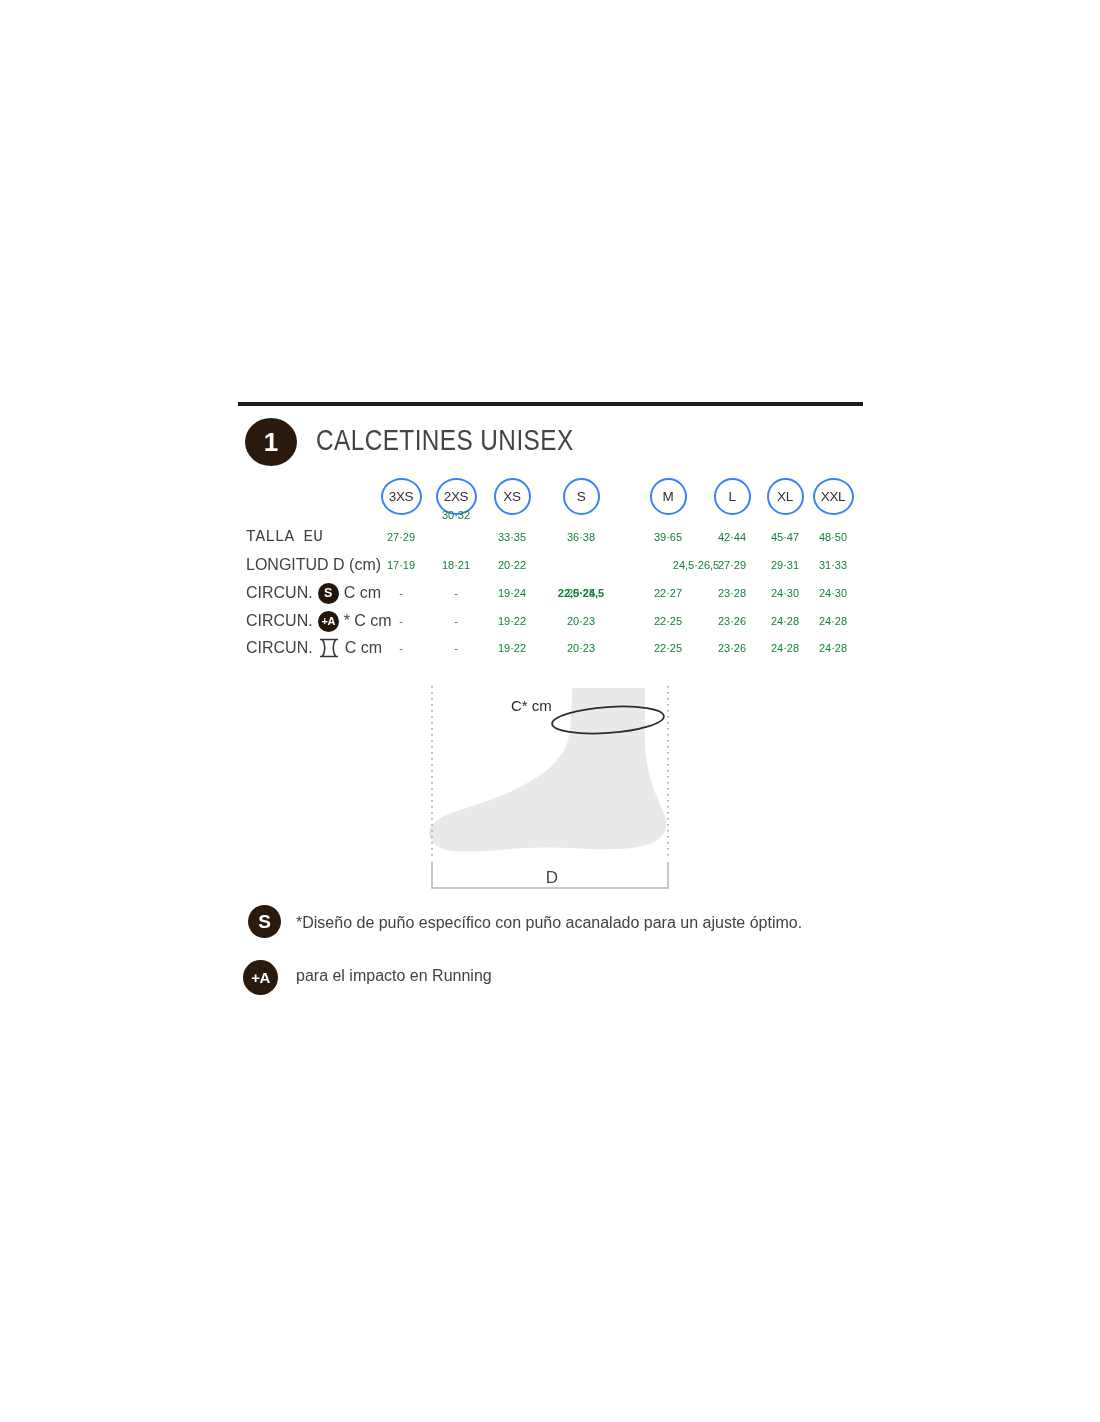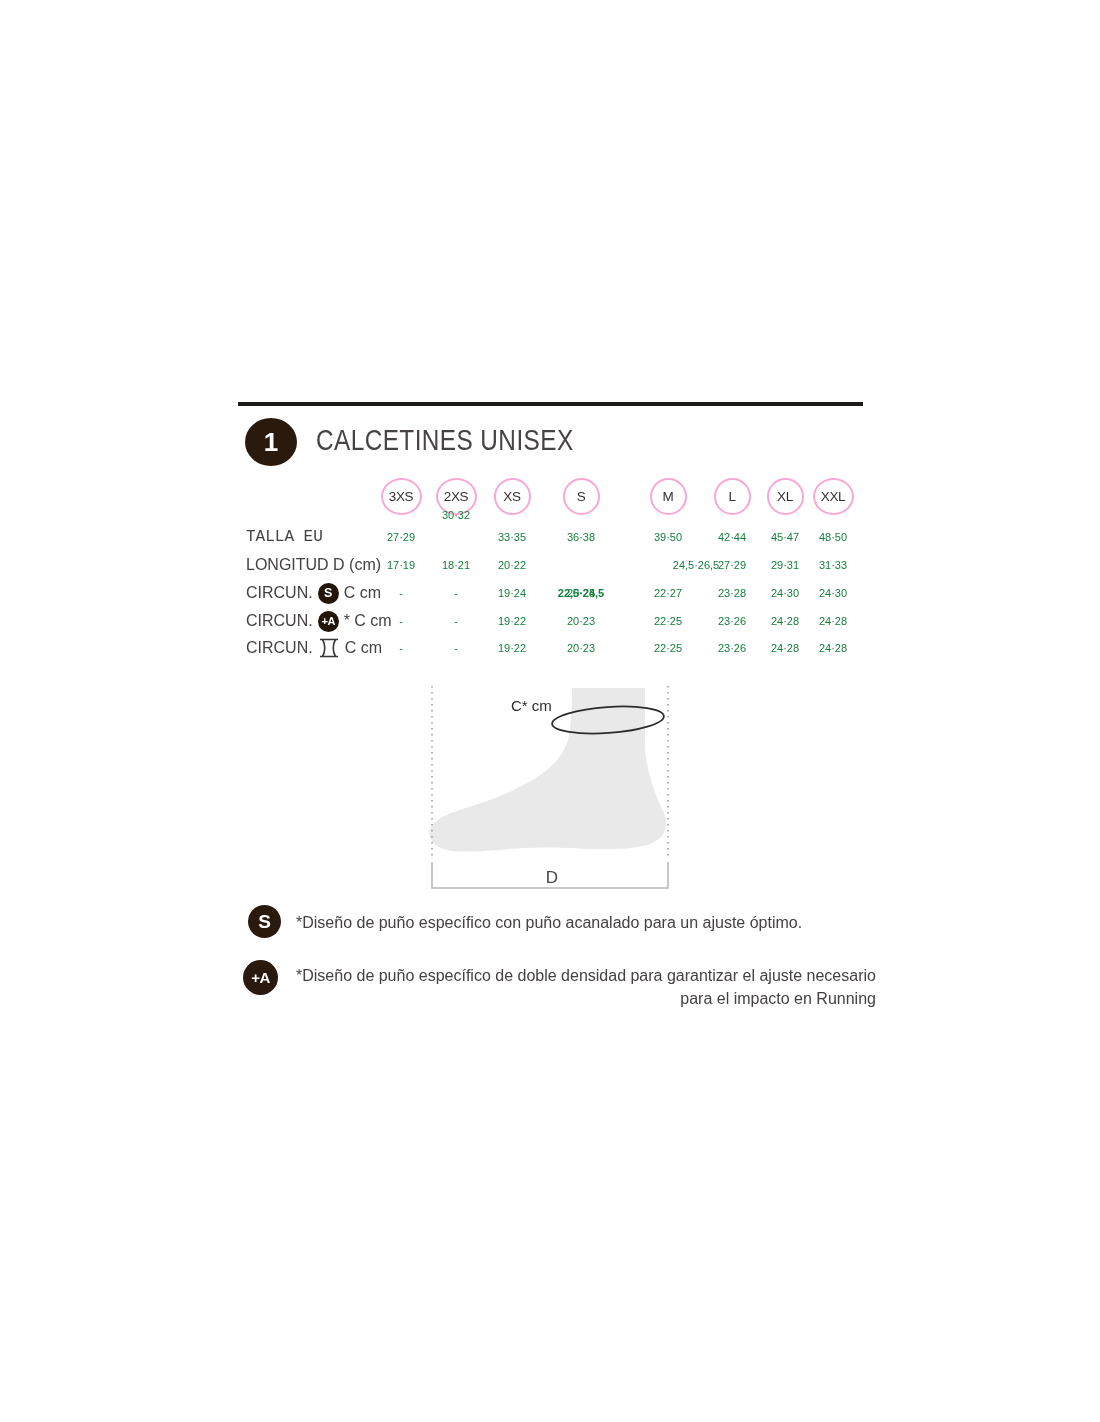--- a/index.html
+++ b/index.html
@@ -13,21 +13,21 @@
     left:245px;top:418px;width:52px;height:48px;border-radius:50%;
     background:#2a1a0e;color:#fff;display:flex;align-items:center;justify-content:center;
     font-size:26px;font-weight:bold;
   }
   #page-title{
     left:316px;top:424px;font-size:29px;color:#474344;font-weight:300;
     transform:scaleX(0.84);transform-origin:left center;white-space:nowrap;
     letter-spacing:0.5px;
   }
   .size-circle{
-    position:absolute;border:2px solid #f9a8d4;border-radius:50%;
+    position:absolute;border:2px solid #3b82f6;border-radius:50%;
     display:flex;align-items:center;justify-content:center;
     color:#343031;font-size:13.5px;letter-spacing:-0.3px;box-sizing:border-box;
   }
   .trow-label{
     position:absolute;display:flex;align-items:center;gap:5px;height:22px;
     color:#454142;font-size:16px;white-space:nowrap;
   }
   .cell{
     position:absolute;transform:translateX(-50%);color:#15803d;font-size:11px;
     white-space:nowrap;height:22px;line-height:22px;
@@ -41,21 +41,21 @@
   .mini-badge.pa{font-size:11px;letter-spacing:-0.5px;}
   .fn-badge{
     position:absolute;border-radius:50%;background:#2a1a0e;color:#fff;
     display:flex;align-items:center;justify-content:center;font-weight:bold;
   }
   #fn-badge-0{left:248px;top:905px;width:33px;height:33px;font-size:19px;}
   #fn-badge-1{left:243px;top:960px;width:35px;height:35px;font-size:15px;letter-spacing:-0.5px;}
   .fn-text{position:absolute;left:296px;color:#454042;font-size:16px;}
   #fn-text-0{top:912px;line-height:22px;}
   #fn-text-1{top:964px;line-height:23px;}
-  .fn-line{white-space:nowrap;text-align:right;}
+  .fn-line{white-space:nowrap;}
   .fn-line + .fn-line{padding-left:12px;}
 </style>
 </head>
 <body>
 
 <div class="abs" id="top-rule"></div>
 
 <div class="abs" id="section-badge">
   <span>1</span>
 </div>
@@ -89,21 +89,21 @@
     </div>
   </div>
 <div id="size-table">
     <div class="trow-label" style="left: 246px; top: 526px; font-family: Liberation Mono, monospace;">
       <span>TALLA EU</span>
     </div>
     <span class="cell" style="left: 401px; top: 526px;">27·29</span>
     <span class="cell" style="left: 456px; top: 504px;">30·32</span>
     <span class="cell" style="left: 512px; top: 526px;">33·35</span>
     <span class="cell" style="left: 581px; top: 526px;">36·38</span>
-    <span class="cell" style="left: 668px; top: 526px;">39·50</span>
+    <span class="cell" style="left: 668px; top: 526px;">39·65</span>
     <span class="cell" style="left: 732px; top: 526px;">42·44</span>
     <span class="cell" style="left: 785px; top: 526px;">45·47</span>
     <span class="cell" style="left: 833px; top: 526px;">48·50</span>
     <div class="trow-label" style="left: 246px; top: 554px;">
       <span>LONGITUD D (cm)</span>
     </div>
     <span class="cell" style="left: 401px; top: 554px;">17·19</span>
     <span class="cell" style="left: 456px; top: 554px;">18·21</span>
     <span class="cell" style="left: 512px; top: 554px;">20·22</span>
     <span class="cell" style="left: 581px; top: 582px; font-weight: bold;">22,5·24,5</span>
@@ -174,16 +174,15 @@
   <text x="127" y="203" font-size="17" fill="#484546" text-anchor="middle" font-family="Liberation Sans, sans-serif">D</text>
 </svg>
 
 <div id="footnotes">
     <div class="fn-badge" id="fn-badge-0">S</div>
     <div class="fn-text" id="fn-text-0">
       <div class="fn-line">*Diseño de puño específico con puño acanalado para un ajuste óptimo.</div>
     </div>
     <div class="fn-badge" id="fn-badge-1">+A</div>
     <div class="fn-text" id="fn-text-1">
-      <div class="fn-line">*Diseño de puño específico de doble densidad para garantizar el ajuste necesario</div>
       <div class="fn-line">para el impacto en Running</div>
     </div>
   </div>
 
 </body></html>

